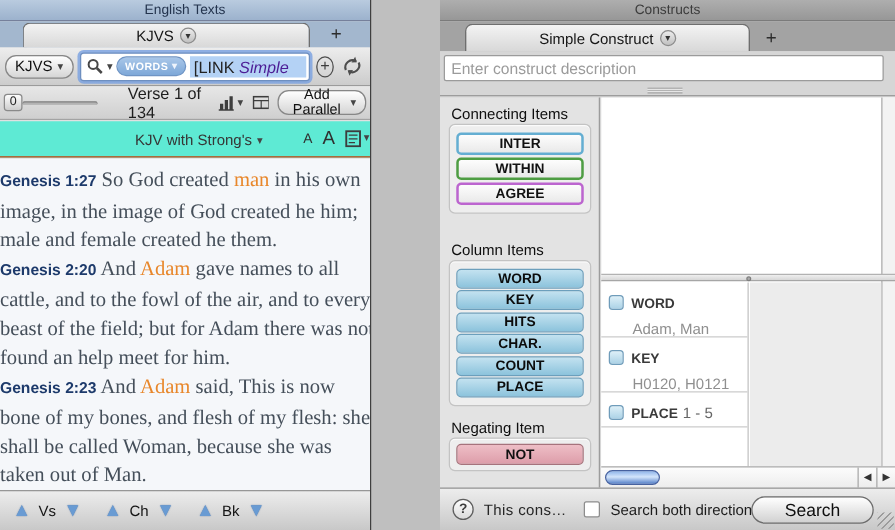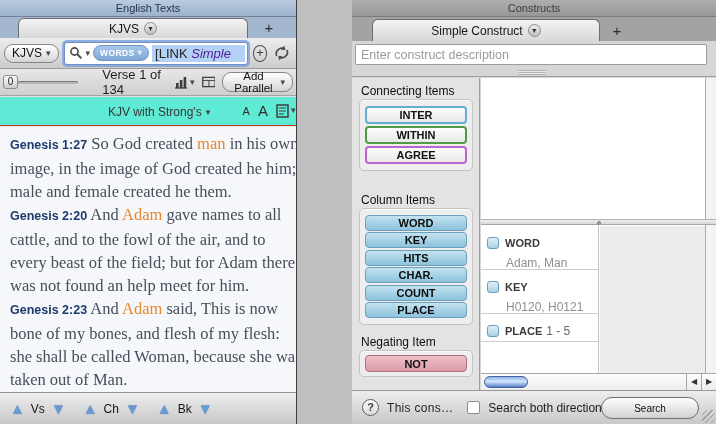--- a/index.html
+++ b/index.html
@@ -61,21 +61,21 @@
 
   .text-header { position:absolute; top:97px; left:0; width:330px; height:29px; background:#5eead4;
                  border-bottom:1px solid #c2410c;text-align:center; }
   .version-title { position:absolute; left:108px; top:8px; font-size:12px; color:#363636;
                    display:flex; gap:4px; align-items:center; }
   .header-icons { position:absolute; right:6px; top:5px; display:flex; align-items:center; gap:8px; }
   .font-a-small { font-size:11px; color:#2f2f2f; }
   .font-a-large { font-size:15px; color:#2f2f2f; }
 
   .text-area { position:absolute; top:127px; left:0; width:330px; height:265px; background:#f5f7fa;
-               overflow:hidden; padding:5px 26px 0 10px; }
+               overflow:hidden; padding:5px 26px 0 0; }
   .verse { font-family:"Liberation Serif", serif; font-size:16.5px; line-height:23px; color:#454f5a; position:relative; }
   .verse .ref { font-family:"Liberation Sans", sans-serif; font-weight:bold; font-size:12.5px; color:#1d3a6b; }
   .verse .hit { color:#e8872b; }
   .marker { position:absolute; right:-16px; top:8px; width:6px; height:6px; border-radius:50%; background:#c32a1f; }
 
   .vscroll { position:absolute; left:330px; top:98px; width:16px; height:294px;
              background:linear-gradient(90deg,#fafafa,#e6e6e6); border-left:1px solid #b0b0b0; }
   .v-thumb { position:absolute; top:2px; left:1px; width:13px; height:33px; border-radius:7px;
              border:1px solid #46619f; background:linear-gradient(90deg,#4d79c4,#8fb5ea 35%,#d3e5fb 52%,#7ea8de 72%,#4d79c4); }
   .sb-btn { position:absolute; left:0; width:100%; height:26px; border-top:1px solid #ababab;
@@ -143,21 +143,21 @@
 
   #win-right .bottombar { height:34px; padding-left:10px; gap:8px; }
   .help-btn { width:17px; height:17px; border-radius:50%; border:1.5px solid #5e5e5e; color:#3d3d3d;
               font-size:11px; font-weight:bold; text-align:center; line-height:14px;
               background:linear-gradient(#fdfdfd,#dbdbdb); }
   .status-text { font-size:12px; color:#262626; letter-spacing:.3px; }
   .checkbox { width:13px; height:13px; background:#fff; border:1px solid #8d8d8d; border-radius:2px; margin-left:6px; }
   .cb-label { font-size:12px; color:#1c1c1c; }
   .search-btn { position:absolute; right:17px; top:6px; width:98px; height:22px; border-radius:11px;
                 border:1px solid #6d6d6d; background:linear-gradient(#ffffff,#d1d1d1);
-                font-size:10px; color:#0e0e0e; font-family:"Liberation Sans", sans-serif; }
+                font-size:14px; color:#0e0e0e; font-family:"Liberation Sans", sans-serif; }
   .resize-grip { position:absolute; right:1px; bottom:1px; width:13px; height:13px;
                  background:repeating-linear-gradient(135deg, transparent 0 3px, #9c9c9c 3px 4px); }
   svg { display:block; }
 </style>
 </head>
 <body>
 
 <div class="window" id="win-left">
   <div class="titlebar">English Texts</div>
 

